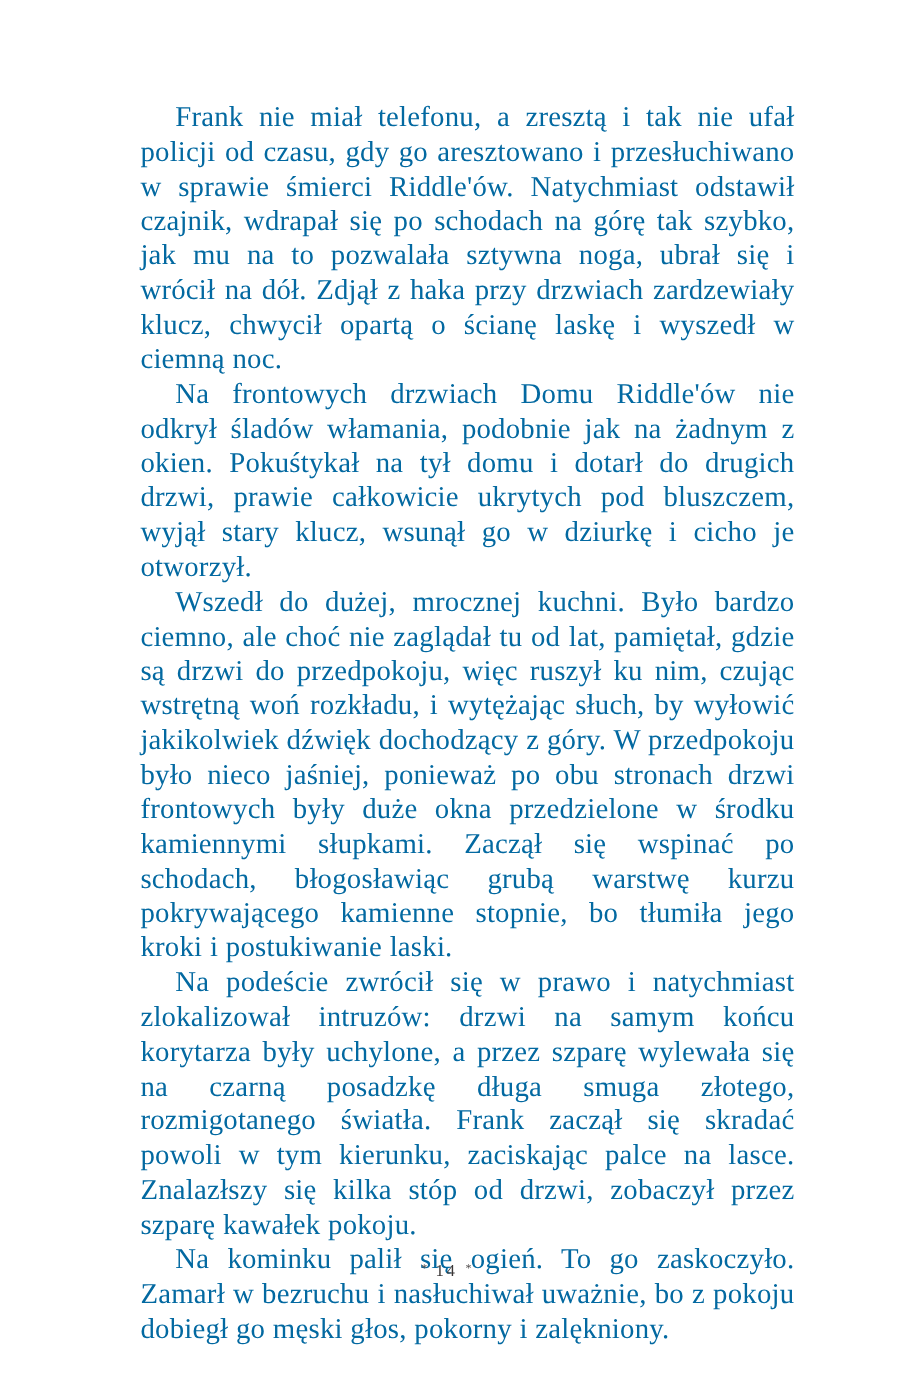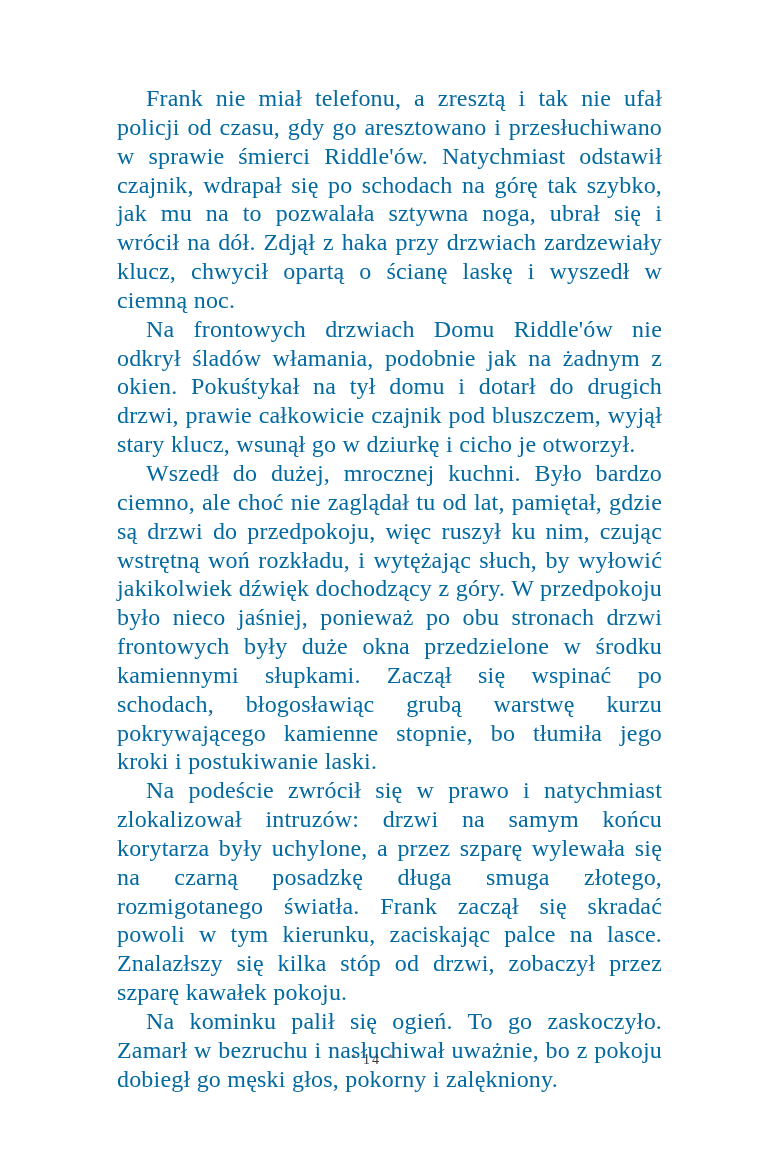--- a/index.html
+++ b/index.html
@@ -61,21 +61,21 @@
     letter-spacing: 2px;
   }
 </style>
 </head>
 <body>
 
 <div class="page">
 
   <div class="text-block">
     <p class="para">Frank nie miał telefonu, a zresztą i tak nie ufał policji od czasu, gdy go aresztowano i przesłuchiwano w sprawie śmierci Riddle'ów. Natychmiast odstawił czajnik, wdrapał się po schodach na górę tak szybko, jak mu na to pozwalała sztywna noga, ubrał się i wrócił na dół. Zdjął z haka przy drzwiach zardzewiały klucz, chwycił opartą o ścianę laskę i wyszedł w ciemną noc.</p>
-    <p class="para">Na frontowych drzwiach Domu Riddle'ów nie odkrył śladów włamania, podobnie jak na żadnym z okien. Pokuśtykał na tył domu i dotarł do drugich drzwi, prawie całkowicie czajnik pod bluszczem, wyjął stary klucz, wsunął go w dziurkę i cicho je otworzył.</p>
+    <p class="para">Na frontowych drzwiach Domu Riddle'ów nie odkrył śladów włamania, podobnie jak na żadnym z okien. Pokuśtykał na tył domu i dotarł do drugich drzwi, prawie całkowicie ukrytych pod bluszczem, wyjął stary klucz, wsunął go w dziurkę i cicho je otworzył.</p>
     <p class="para">Wszedł do dużej, mrocznej kuchni. Było bardzo ciemno, ale choć nie zaglądał tu od lat, pamiętał, gdzie są drzwi do przedpokoju, więc ruszył ku nim, czując wstrętną woń rozkładu, i wytężając słuch, by wyłowić jakikolwiek dźwięk dochodzący z góry. W przedpokoju było nieco jaśniej, ponieważ po obu stronach drzwi frontowych były duże okna przedzielone w środku kamiennymi słupkami. Zaczął się wspinać po schodach, błogosławiąc grubą warstwę kurzu pokrywającego kamienne stopnie, bo tłumiła jego kroki i postukiwanie laski.</p>
     <p class="para">Na podeście zwrócił się w prawo i natychmiast zlokalizował intruzów: drzwi na samym końcu korytarza były uchylone, a przez szparę wylewała się na czarną posadzkę długa smuga złotego, rozmigotanego światła. Frank zaczął się skradać powoli w tym kierunku, zaciskając palce na lasce. Znalazłszy się kilka stóp od drzwi, zobaczył przez szparę kawałek pokoju.</p>
     <p class="para">Na kominku palił się ogień. To go zaskoczyło. Zamarł w bezruchu i nasłuchiwał uważnie, bo z pokoju dobiegł go męski głos, pokorny i zalękniony.</p>
   </div>
 
   <div class="folio">
     <span class="orn">*</span><span class="num">14</span><span class="orn">*</span>
   </div>
 
 </div>

